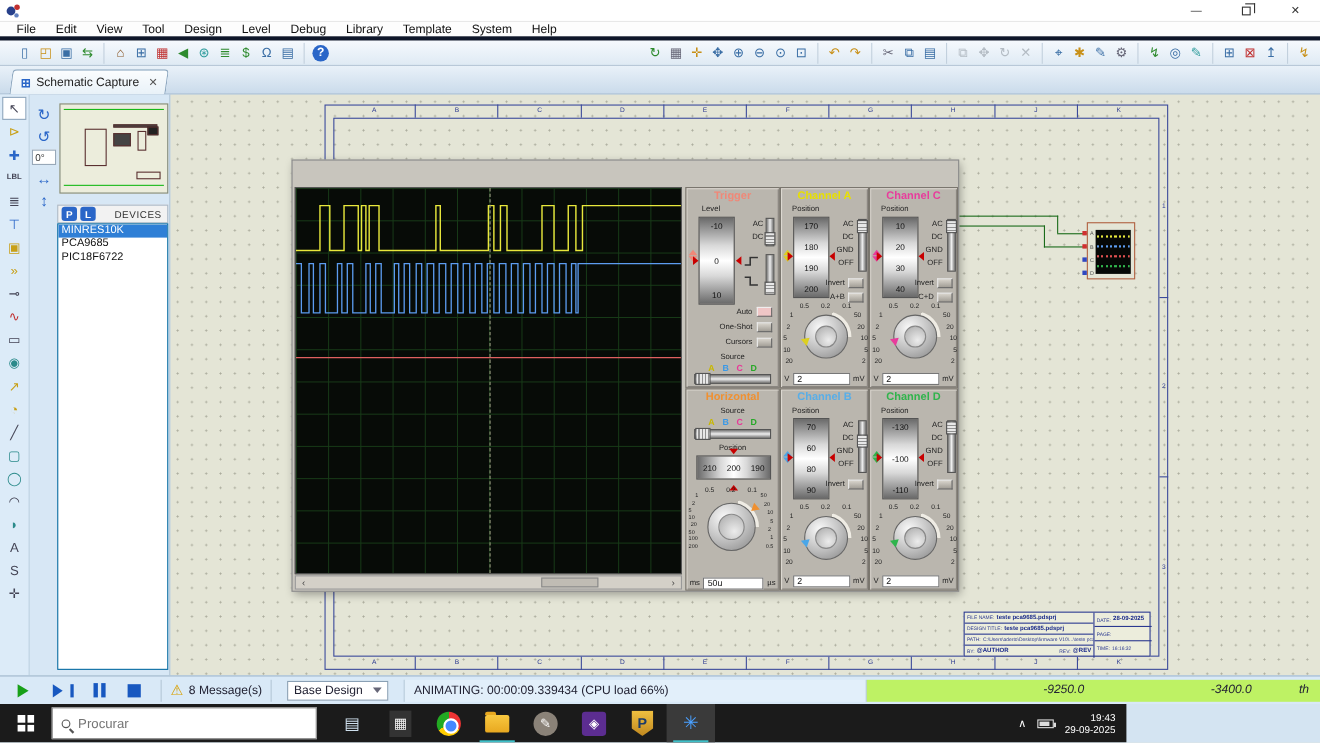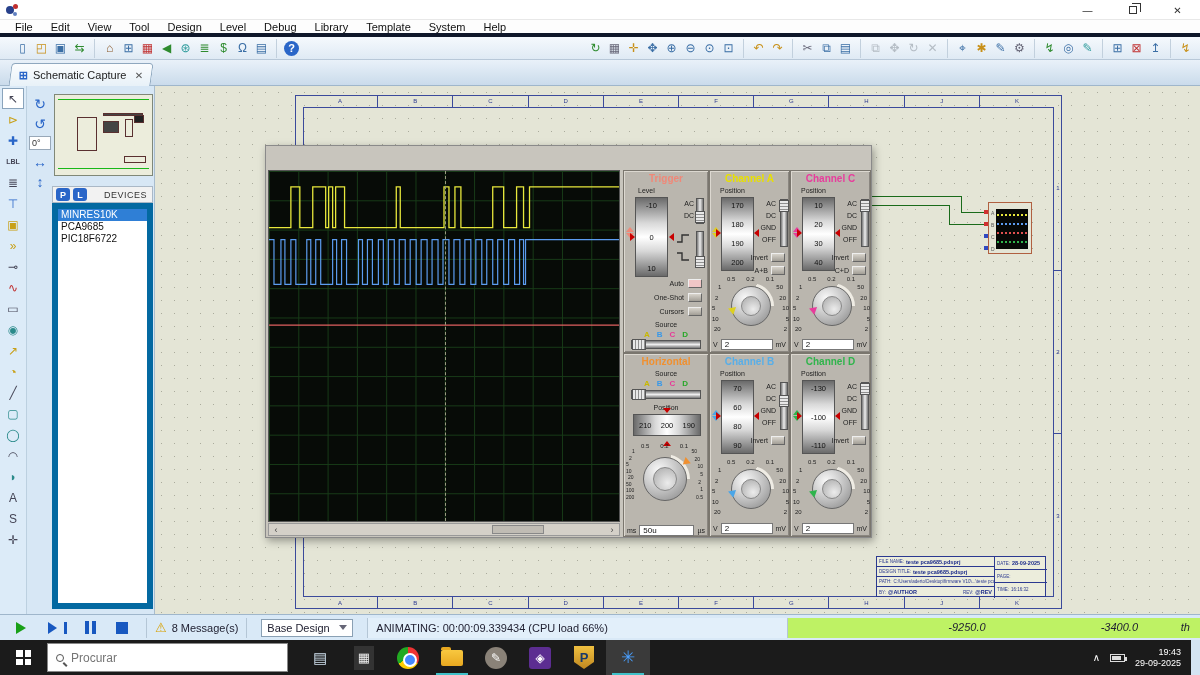--- a/index.html
+++ b/index.html
@@ -51,21 +51,21 @@
   .ltool.c-gold{color:#c8a018;} .ltool.c-blue{color:#2a66c8;} .ltool.c-red{color:#c03030;} .ltool.c-teal{color:#2a8a8a;}
   .ltool.txt{font-size:7px;font-weight:bold;letter-spacing:0;color:#445;}
   #rotcol{position:absolute;left:28px;top:10px;width:24px;display:flex;flex-direction:column;align-items:center;gap:4px;color:#2a66c8;font-size:14px;}
   #anglebox{width:22px;height:14px;background:#fff;border:1px solid #98a8b8;font-size:9px;color:#333;text-align:left;padding:1px 2px;}
   #preview{position:absolute;left:54px;top:8px;width:99px;height:82px;background:#eceddc;border:1px solid #808878;}
   #preview .gline{position:absolute;left:3px;right:3px;height:1px;background:#18b818;}
   #preview .shape{position:absolute;border:1px solid #5a3030;}
   #pl-row{position:absolute;left:52px;top:100px;width:101px;height:17px;background:#f2f2f2;border:1px solid #aab8c6;display:flex;align-items:center;padding:0 3px;}
   .plbtn{width:14px;height:13px;background:#2a66c8;color:#fff;font-size:9px;font-weight:bold;border-radius:3px;display:flex;align-items:center;justify-content:center;margin-right:3px;}
   #devices-label{margin-left:14px;font-size:9px;color:#333;letter-spacing:.5px;}
-  #devlist{position:absolute;left:52px;top:117px;width:101px;height:406px;background:#fff;border:6px solid #0369a1;overflow:hidden;}
+  #devlist{position:absolute;left:52px;top:117px;width:101px;height:406px;background:#fff;border:1px solid #0369a1;overflow:hidden;}
   .ditem{height:12px;font-size:10px;padding-left:3px;color:#111;white-space:nowrap;}
   .ditem.selected{background:#2f7fd6;color:#fff;}
 
   
   #editor{position:absolute;left:155px;top:0;width:1045px;height:528px;background:#e4e5d6;background-image:radial-gradient(circle,#aaab9c 0.8px,transparent 1px);background-size:13px 13px;overflow:hidden;}
   .sheetline{position:absolute;border:1px solid #3b4a9b;}
   #sheet-outer{left:140px;top:9px;width:767px;height:514px;background:transparent;}
   #sheet-inner{left:148px;top:21px;width:751px;height:490px;}
   .lettersrow{position:absolute;left:148px;width:751px;height:12px;display:flex;}
   .lettersrow span{flex:1;border-right:1px solid #3b4a9b;font-size:6px;color:#2b3990;display:flex;align-items:center;justify-content:center;}
@@ -204,21 +204,21 @@
   .stopbtn{width:12px;height:12px;background:#1858c0;margin:0 10px;}
   .warnglyph{color:#d8a000;font-size:13px;margin-right:5px;}
   #design-dd{width:92px;height:18px;background:#fff;border:1px solid #8aa0b4;display:flex;align-items:center;justify-content:space-between;padding:0 5px;margin:0 6px;}
   #design-dd .dd-arrow{width:0;height:0;border:4px solid transparent;border-top:5px solid #667;margin-top:4px;}
   #anim-cell{flex:0 0 420px;background:#e2effa;}
   #coords{position:relative;flex:1;height:20px;background:#bef264;font-style:italic;}
   #coords span{position:absolute;top:3px;}
   #coord-x{left:160px;} #coord-y{right:62px;} #coord-unit{right:10px;text-align:center;}
 
   
-  #taskbar{position:absolute;left:0;top:640px;width:1191px;height:35px;background:#1b1b1b;display:flex;align-items:center;}
+  #taskbar{position:absolute;left:0;top:640px;width:1024px;height:35px;background:#1b1b1b;display:flex;align-items:center;}
   #startbtn{width:47px;height:35px;display:flex;align-items:center;justify-content:center;}
   #winlogo{width:15px;height:15px;display:grid;grid-template-columns:1fr 1fr;grid-template-rows:1fr 1fr;gap:2px;}
   #winlogo i{background:#fff;}
   #searchbox{width:241px;height:29px;background:#fff;border:1px solid #888;display:flex;align-items:center;padding:0 8px;gap:7px;}
   .mag{width:8px;height:8px;border:1.5px solid #555;border-radius:50%;position:relative;flex:none;}
   .mag::after{content:"";position:absolute;left:7px;top:7px;width:5px;height:1.5px;background:#555;transform:rotate(45deg);transform-origin:0 0;}
   #searchbox input{border:none;outline:none;font-size:12px;color:#333;width:170px;background:transparent;}
   #taskapps{display:flex;margin-left:10px;}
   .tapp{width:44px;height:35px;display:flex;align-items:center;justify-content:center;position:relative;font-size:15px;color:#ddd;}
   .tapp.app-doc{color:#cfe0ee;}

